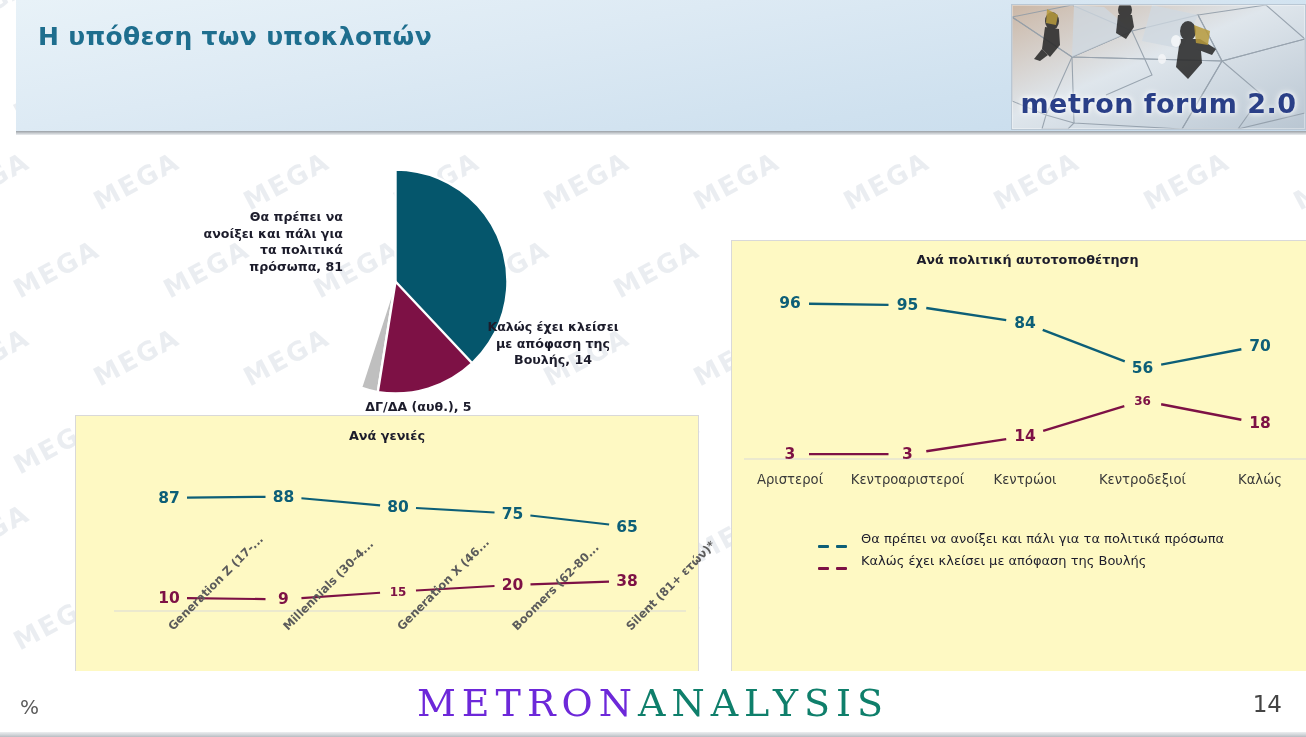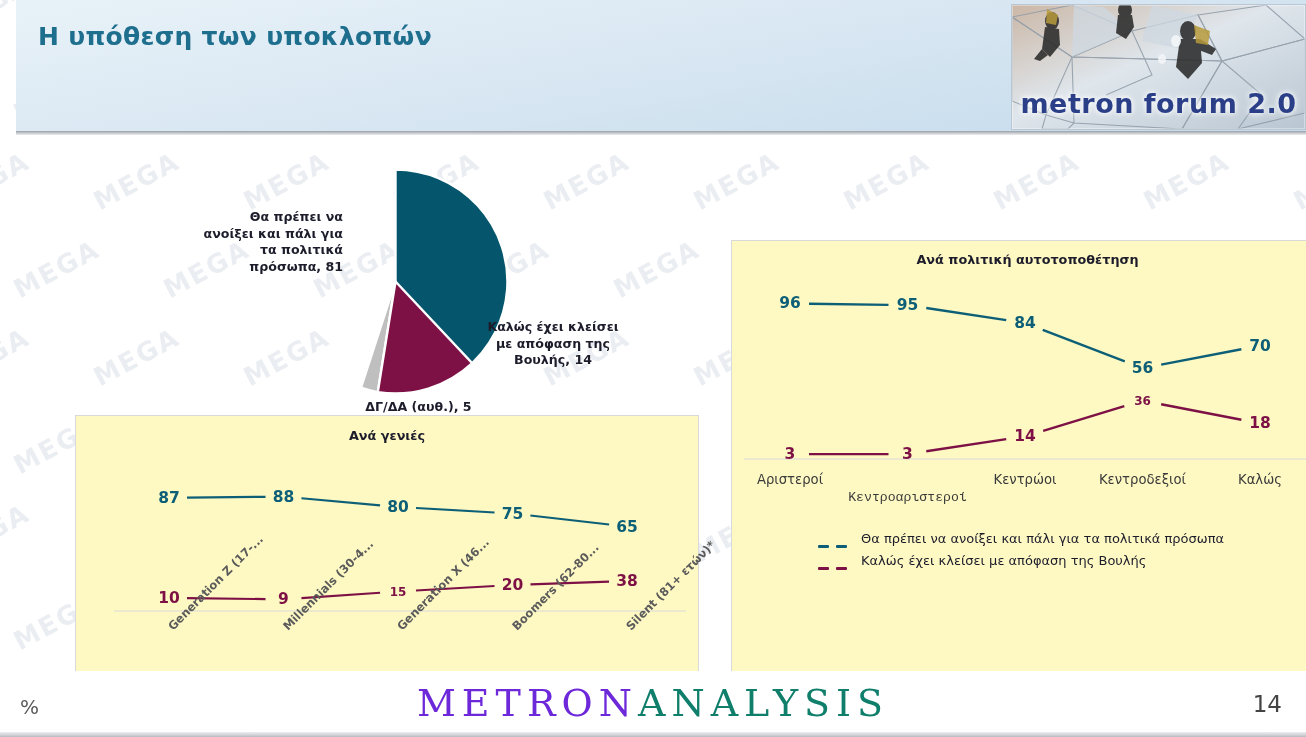--- a/index.html
+++ b/index.html
@@ -327,21 +327,21 @@
           <div class="pt-label pt-teal" style="font-size: 15.5px; left: 175.5px; top: 64.1px;">95</div>
           <div class="pt-label pt-teal" style="font-size: 15.5px; left: 293px; top: 81.92px;">84</div>
           <div class="pt-label pt-teal" style="font-size: 15.5px; left: 410.5px; top: 127.28px;">56</div>
           <div class="pt-label pt-teal" style="font-size: 15.5px; left: 528px; top: 104.6px;">70</div>
           <div class="pt-label pt-mag" style="font-size: 15.5px; left: 58px; top: 213.14px;">3</div>
           <div class="pt-label pt-mag" style="font-size: 15.5px; left: 175.5px; top: 213.14px;">3</div>
           <div class="pt-label pt-mag" style="font-size: 15.5px; left: 293px; top: 195.32px;">14</div>
           <div class="pt-label pt-mag" style="font-size: 12px; left: 410.5px; top: 159.68px;">36</div>
           <div class="pt-label pt-mag" style="font-size: 15.5px; left: 528px; top: 182.36px;">18</div>
           <div class="xtick xtick-flat" style="left: 58px; top: 231px;">Αριστεροί</div>
-          <div class="xtick xtick-flat" style="left: 175.5px; top: 249px; font-family: Liberation Mono, monospace;">Κεντροαριστεροί</div>
+          <div class="xtick xtick-flat" style="left: 175.5px; top: 231px;">Κεντροαριστεροί</div>
           <div class="xtick xtick-flat" style="left: 293px; top: 231px;">Κεντρώοι</div>
           <div class="xtick xtick-flat" style="left: 410.5px; top: 231px;">Κεντροδεξιοί</div>
           <div class="xtick xtick-flat" style="left: 528px; top: 231px;">Καλώς</div>
           <div class="legend" style="left: 86px; top: 290px;">
             <div class="legend-row">
               <span class="legend-dash">
                 <i class="d1" style="background: rgb(13, 95, 119);"></i>
                 <i class="d2" style="background: rgb(13, 95, 119);"></i>
               </span>
               <span class="legend-text">Θα πρέπει να ανοίξει και πάλι για τα πολιτικά πρόσωπα</span>

